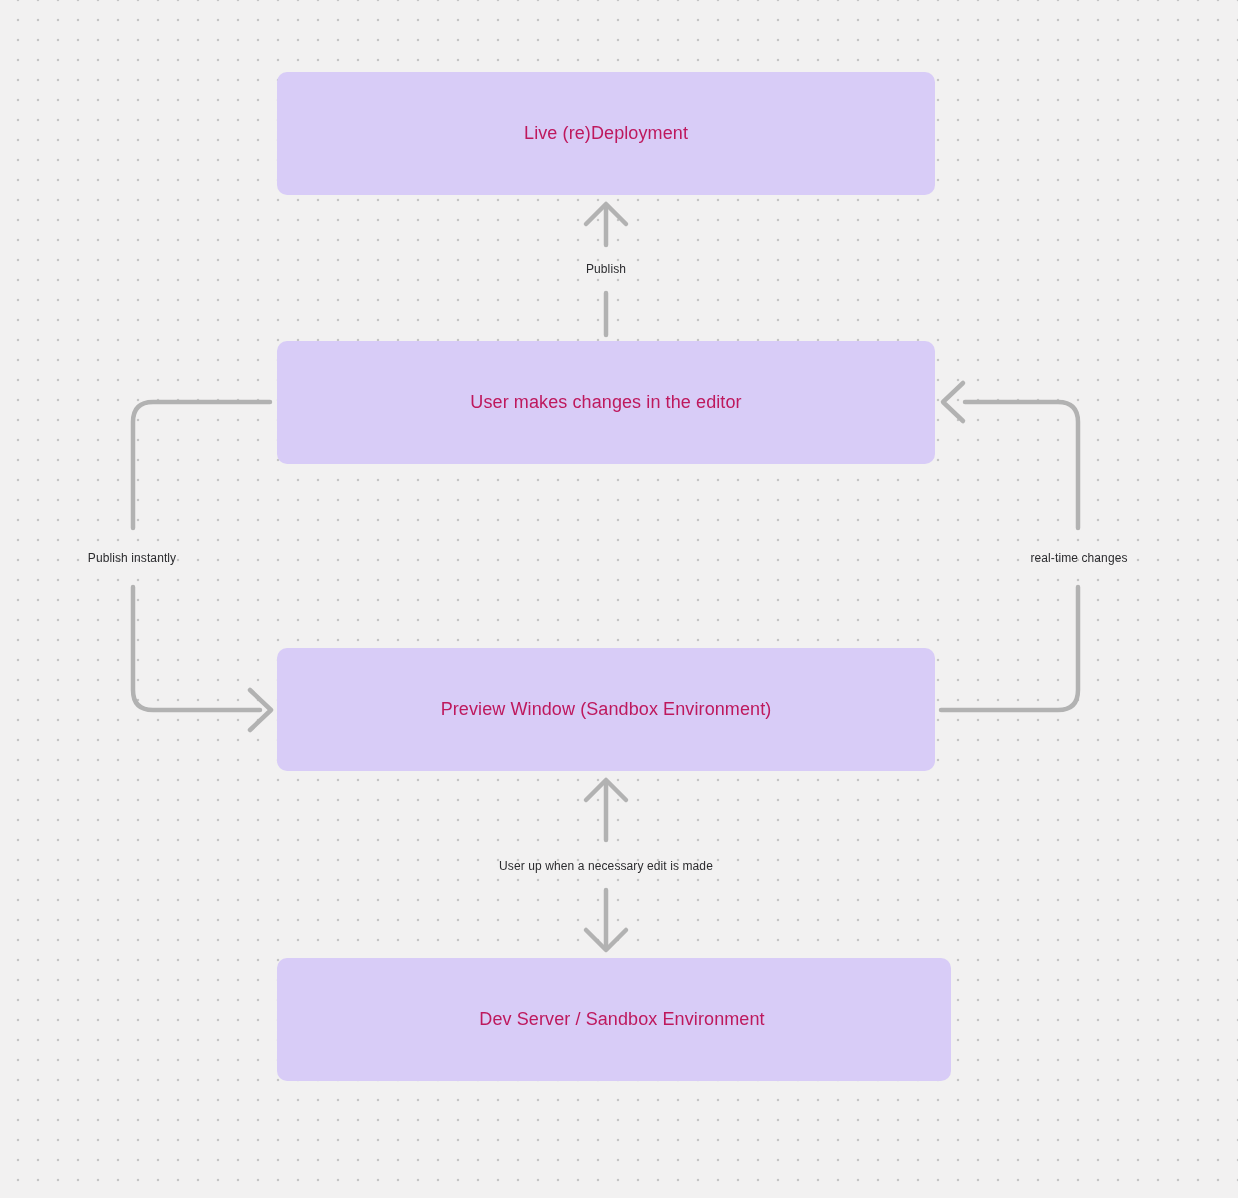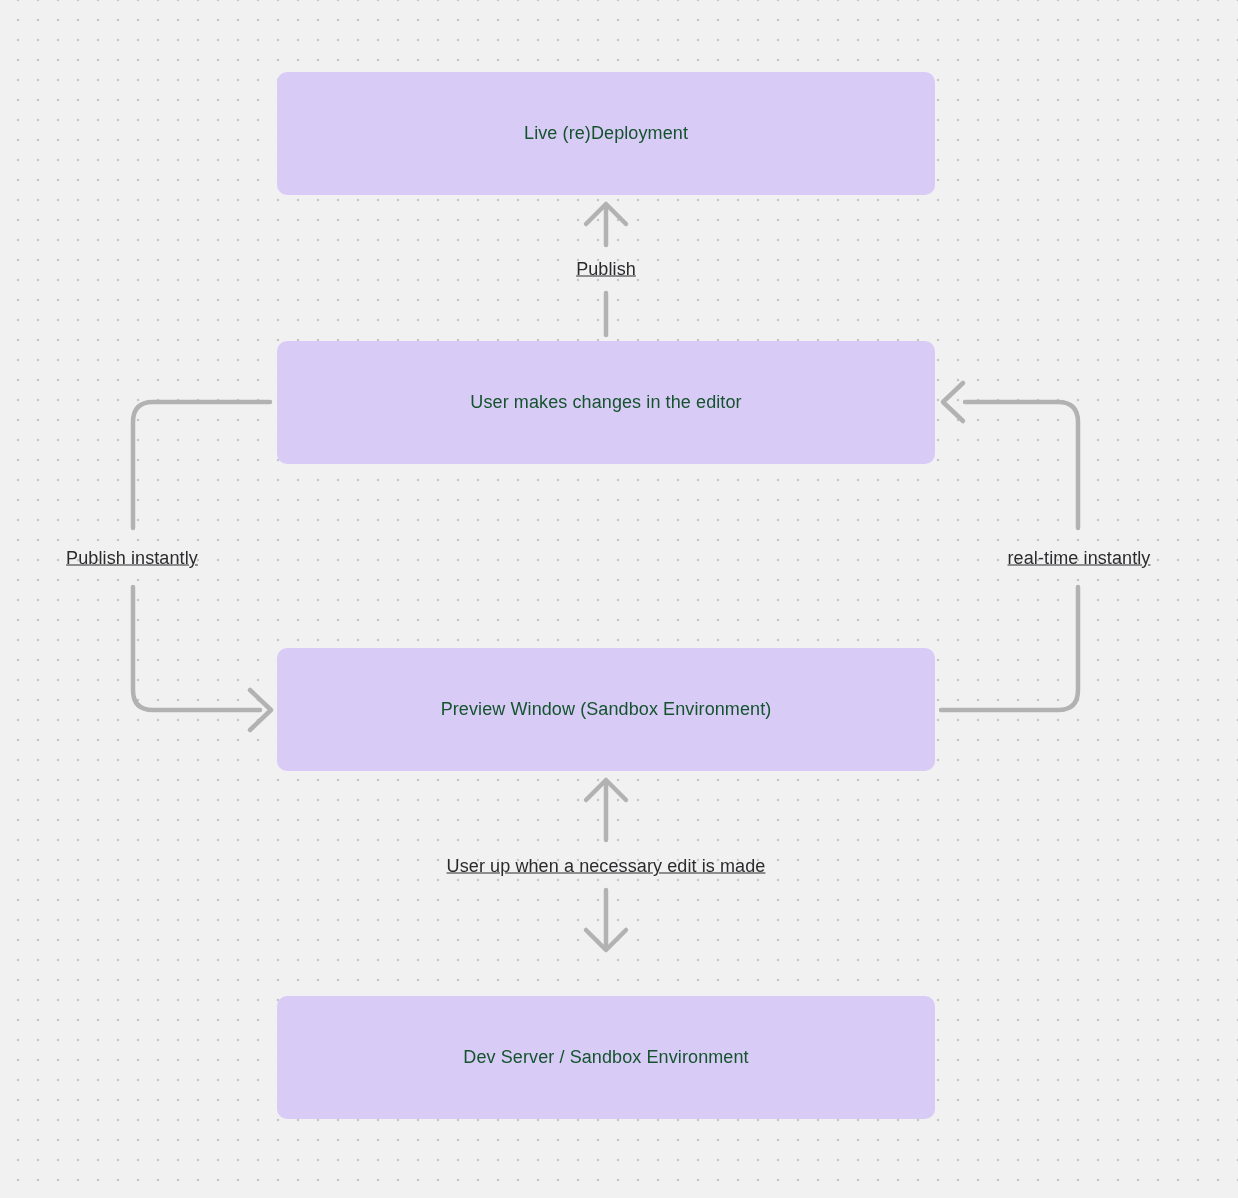--- a/index.html
+++ b/index.html
@@ -39,35 +39,34 @@
     width: 658px;
     height: 123px;
     background: #d8ccf7;
     border-radius: 10px;
     display: flex;
     align-items: center;
     justify-content: center;
     text-align: center;
     font-size: 18px;
     letter-spacing: 0.1px;
-    color: #14532d;
+    color: #be185d;
     cursor: default;
   }
   .node-live   { top: 72px;  }
   .node-user   { top: 341px; }
   .node-preview{ top: 648px; }
-  .node-dev    { top: 996px; }
+  .node-dev    { top: 958px; padding-left: 16px; }
   .edge-label {
     position: absolute;
     transform: translate(-50%, -50%);
     white-space: nowrap;
-    font-size: 18px;
+    font-size: 12px;
     letter-spacing: 0.1px;
     color: #2b2b2e;
-    text-decoration: underline;
   }
   .label-publish  { left: 606px;  top: 269px; }
   .label-updates  { left: 132px;  top: 558px; }
   .label-realtime { left: 1079px; top: 558px; }
   .label-spunup   { left: 606px;  top: 866px; }
 </style>
 </head>
 <body>
 
 <div class="canvas">
@@ -113,17 +112,17 @@
   </div>
 
   <div class="node node-dev">
     <span>Dev Server / Sandbox Environment</span>
   </div>
 
   <div class="edge-label label-publish">Publish</div>
 
   <div class="edge-label label-updates">Publish instantly</div>
 
-  <div class="edge-label label-realtime">real-time instantly</div>
+  <div class="edge-label label-realtime">real-time changes</div>
 
   <div class="edge-label label-spunup">User up when a necessary edit is made</div>
 
 </div>
 
 </body></html>

